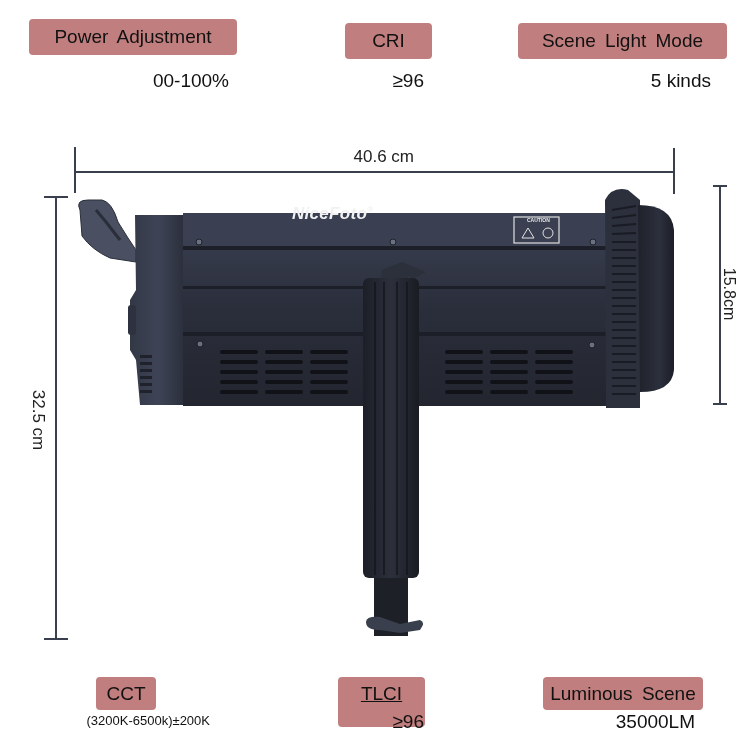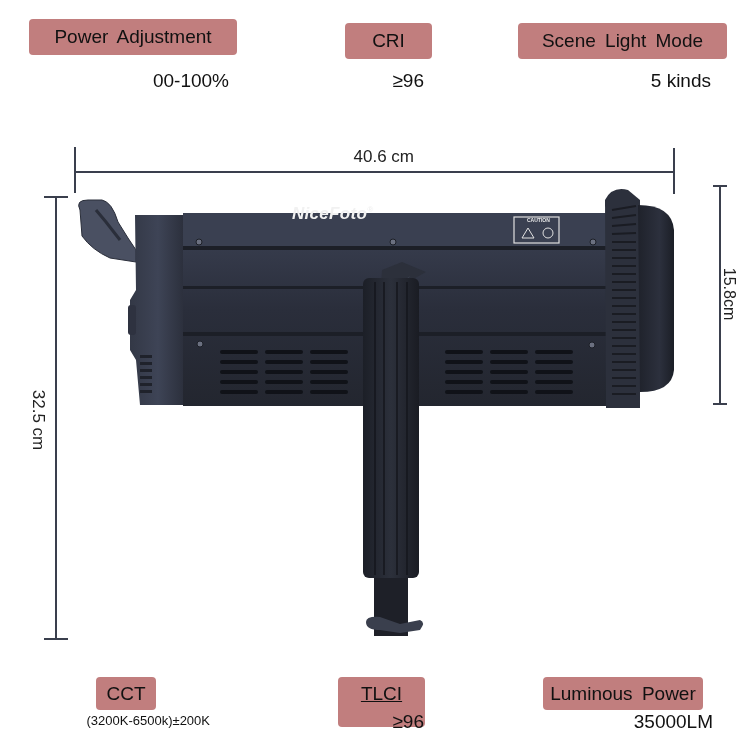--- a/index.html
+++ b/index.html
@@ -178,14 +178,14 @@
   <span>NiceFoto</span><sup style="font-size:8px;">®</sup>
 </div>
 <div style="position:absolute; left:527px; top:217px; color:#e8e8e8; font-size:5px; font-weight:bold;">CAUTION</div>
 
 <div class="badge" style="left:88px; top:677px; width:60px; height:33px; line-height:33px;">CCT</div>
 <div class="value small" style="left:40px; top:713px; width:170px;">(3200K-6500k)±200K</div>
 
 <div class="badge" style="left:330px; top:677px; width:87px; height:50px; line-height:33px;text-decoration:underline;">TLCI</div>
 <div class="value" style="left:337px; top:711px; width:87px;">≥96</div>
 
-<div class="badge" style="left:535px; top:677px; width:160px; height:33px; line-height:33px;">Luminous Power</div>
-<div class="value" style="left:553px; top:711px; width:160px;">35000LM</div>
+<div class="badge" style="left:535px; top:677px; width:160px; height:33px; line-height:33px;">Luminous Scene</div>
+<div class="value" style="left:535px; top:711px; width:160px;">35000LM</div>
 
 </body></html>

